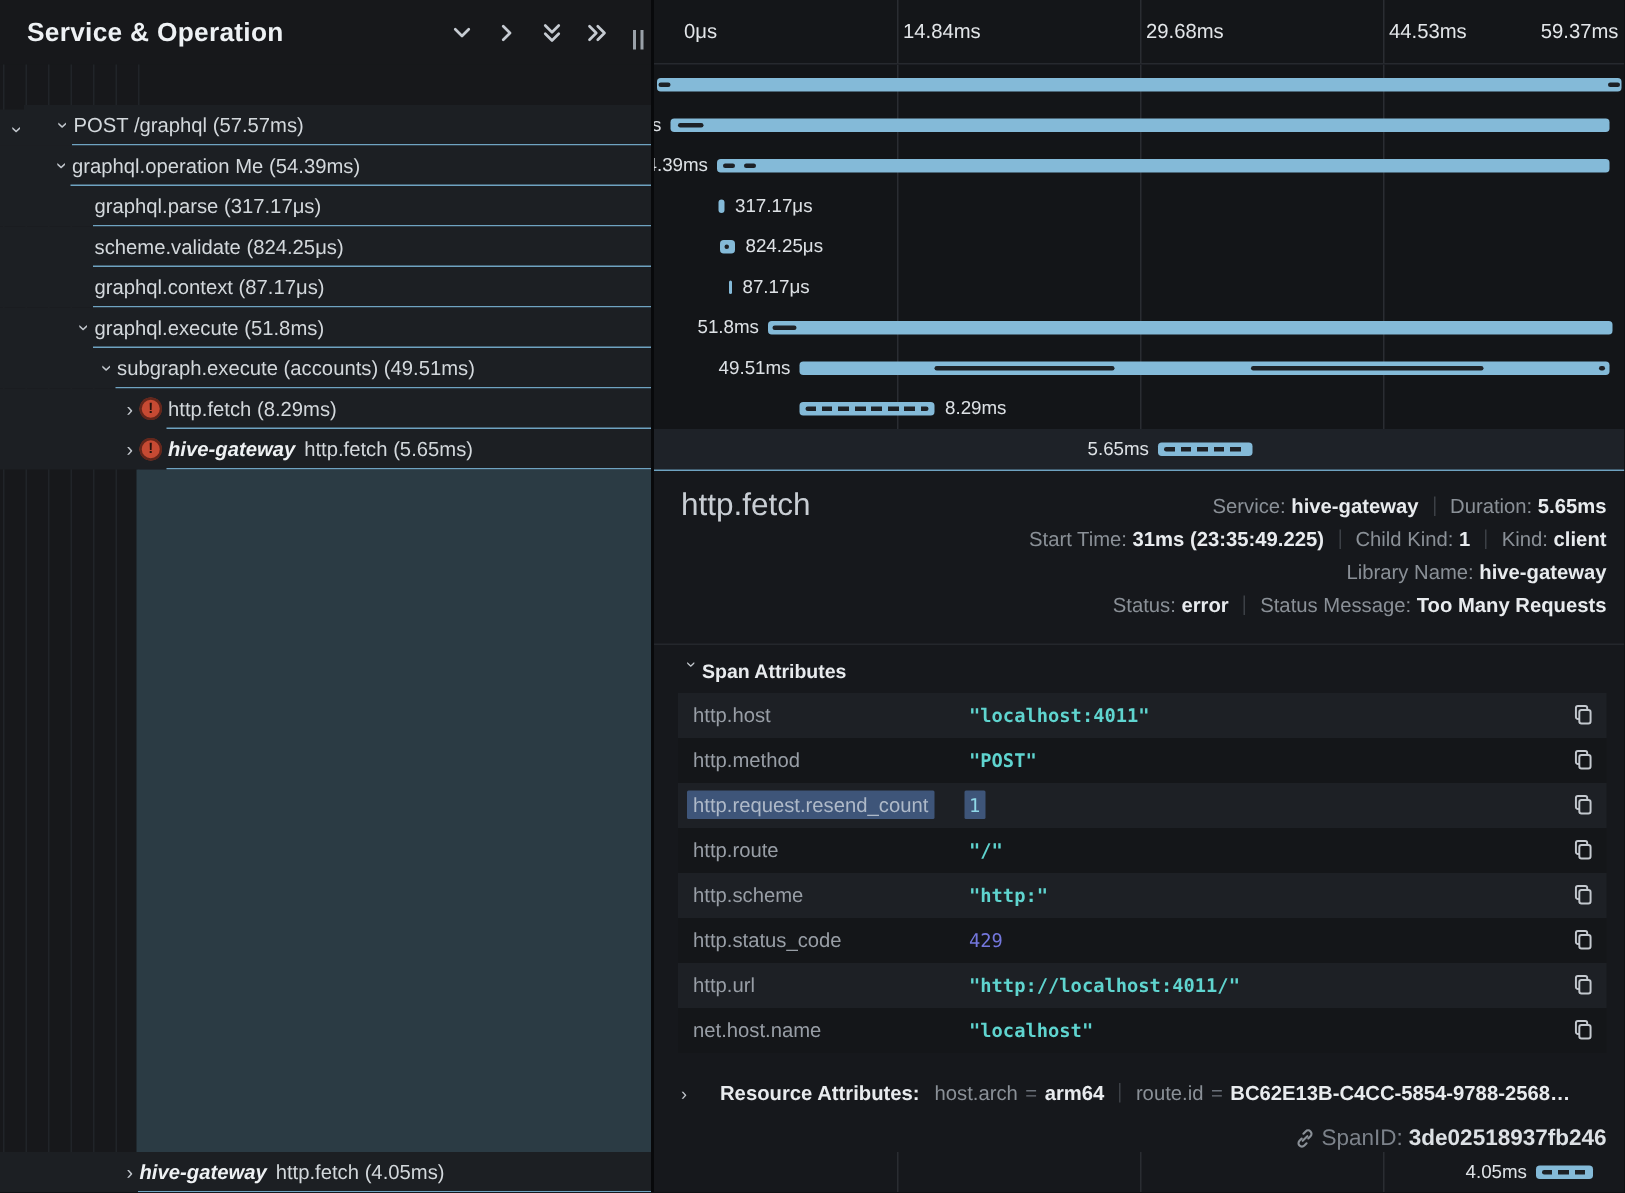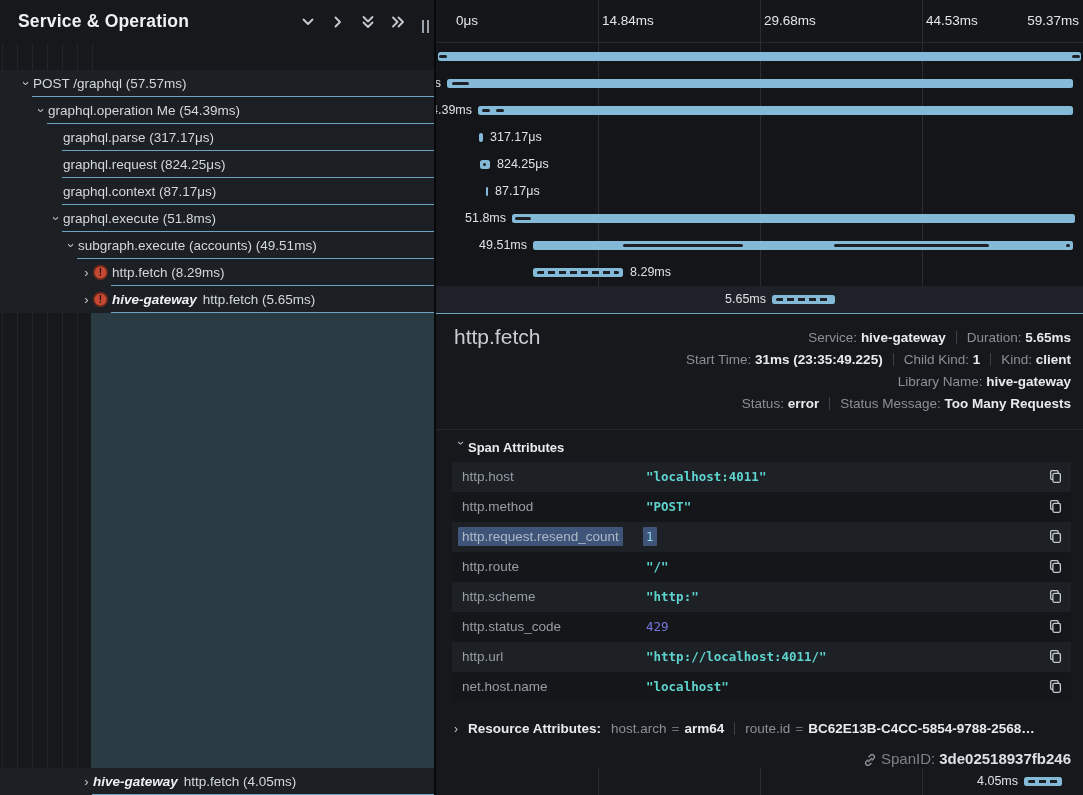--- a/index.html
+++ b/index.html
@@ -60,21 +60,21 @@
   .attr-row.bg-a { background:#1d2025; }
   .attr-row.bg-b { background:#141619; }
   .attr-key { position:absolute; left:10px; top:0; line-height:30px; font-size:13.5px; color:#989ea6; }
   .attr-val { position:absolute; left:194px; top:0; line-height:30px; font-family:"DejaVu Sans Mono", monospace; font-size:12.5px; font-weight:700; }
   .attr-val.string { color:#5fd4cf; }
   .attr-val.number { color:#7477dd; font-weight:400; }
   .attr-row.selected .attr-key { background:#3e5579; color:#aeb9c8; padding:2px 4px; left:6px; line-height:normal; top:5px; border-radius:1px; }
   .attr-row.selected .attr-val { background:#3e5579; color:#8fd8e8; padding:2px 3px; left:191px; line-height:normal; top:5px; border-radius:1px; }
   .copy-btn { position:absolute; right:8px; top:7px; width:16px; height:16px; cursor:pointer; }
   .res-row { position:absolute; left:18px; top:402px; line-height:26px; font-size:13.5px; white-space:nowrap; cursor:pointer; }
-  .res-row .res-title { font-weight:700; color:#e8ebee; margin-right:10px; }
+  .res-row .res-title { font-weight:700; color:#e8ebee; margin-right:10px;margin-left:12px; }
   .res-row .rk { color:#8a9097; }
   .res-row .req { color:#6b717a; margin:0 5px; }
   .res-row .rv { color:#e8ebee; font-weight:700; }
   .span-id { position:absolute; right:14px; top:437px; font-size:15px; line-height:16px; white-space:nowrap; }
   .span-id .lbl { color:#7c828a; margin:0 4px; }
   .span-id .val { color:#dde1e5; font-weight:700; }
   .span-id svg { vertical-align:-3px; }
 </style>
 </head>
 <body>
@@ -121,37 +121,37 @@
         <div class="indent-guide" style="left: 62px;"></div>
         <div class="indent-guide" style="left: 77px;"></div>
         <div class="indent-guide" style="left: 92px;"></div>
       </div>
     <div id="tree-rows">
         <div class="tree-row" style="top: 43px; margin-top: 30px;">
           <span class="chev down" style="left: 5px;">›</span>
           <span class="row-border" style="left: 17px;"></span>
           <span class="txt" style="left: 18px;"><span class="svc">hive-gateway</span>POST (59.37ms)</span>
         </div>
-        <div class="tree-row" style="top: 70px;">
+        <div class="tree-row" style="top: 70px; margin-left: 16px;">
           <span class="chev down" style="left: 20px;">›</span>
           <span class="row-border" style="left: 32px;"></span>
           <span class="txt" style="left: 33px;">POST /graphql (57.57ms)</span>
         </div>
         <div class="tree-row" style="top: 97px;">
           <span class="chev down" style="left: 35px;">›</span>
           <span class="row-border" style="left: 47px;"></span>
           <span class="txt" style="left: 48px;">graphql.operation Me (54.39ms)</span>
         </div>
         <div class="tree-row" style="top: 124px;">
           <span class="row-border" style="left: 62px;"></span>
           <span class="txt" style="left: 63px;">graphql.parse (317.17μs)</span>
         </div>
         <div class="tree-row" style="top: 151px;">
           <span class="row-border" style="left: 62px;"></span>
-          <span class="txt" style="left: 63px;">graphql.request (824.25μs)</span>
+          <span class="txt" style="left: 63px;">scheme.validate (824.25μs)</span>
         </div>
         <div class="tree-row" style="top: 178px;">
           <span class="row-border" style="left: 62px;"></span>
           <span class="txt" style="left: 63px;">graphql.context (87.17μs)</span>
         </div>
         <div class="tree-row" style="top: 205px;">
           <span class="chev down" style="left: 50px;">›</span>
           <span class="row-border" style="left: 62px;"></span>
           <span class="txt" style="left: 63px;">graphql.execute (51.8ms)</span>
         </div>

